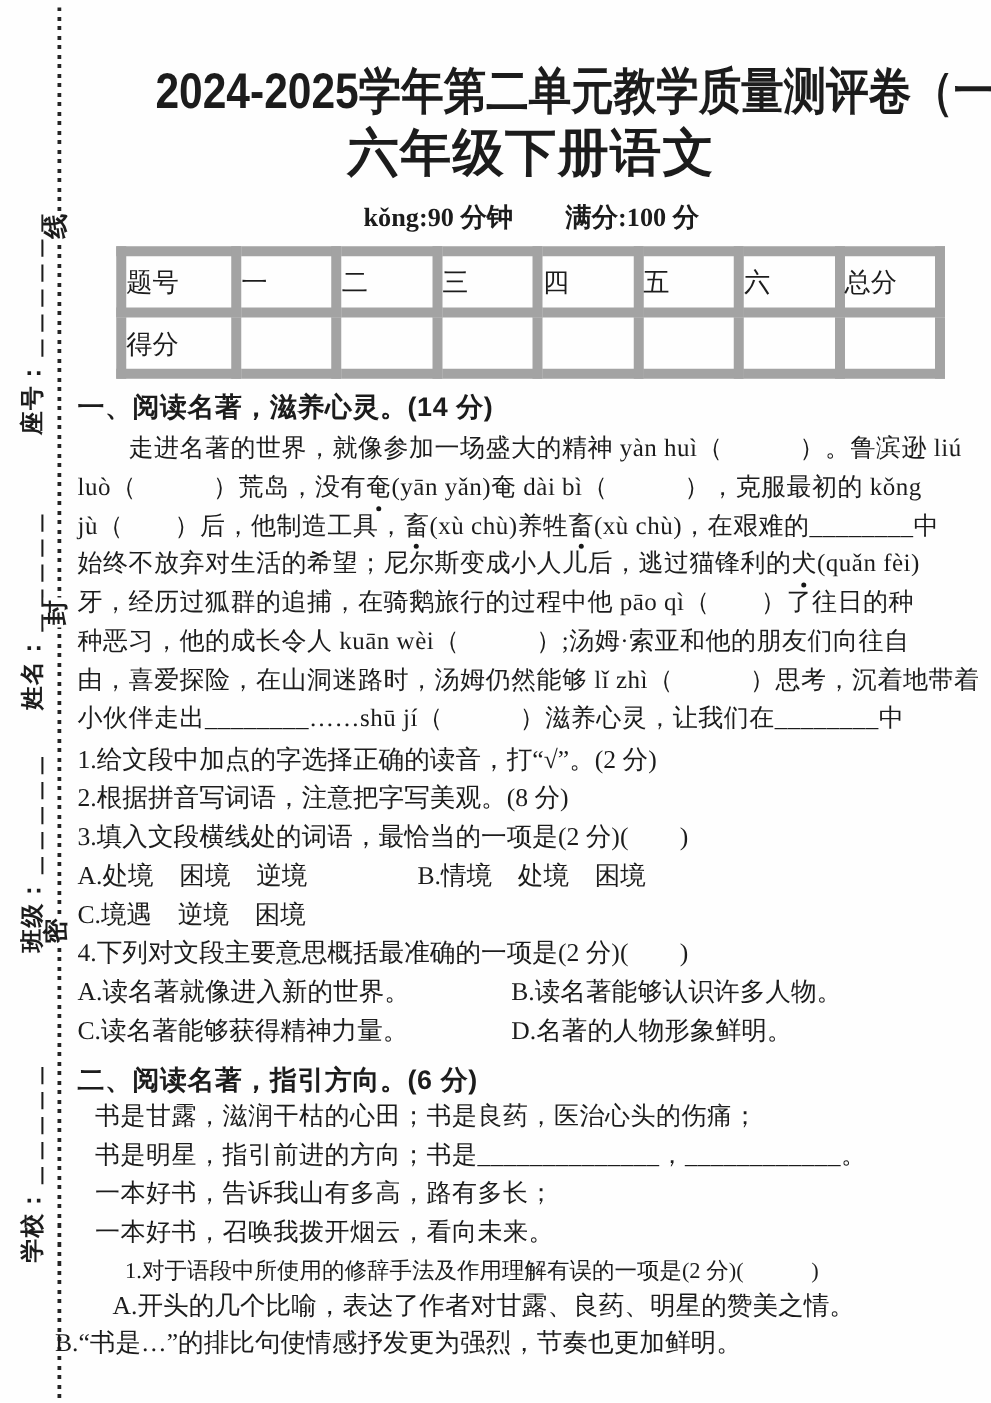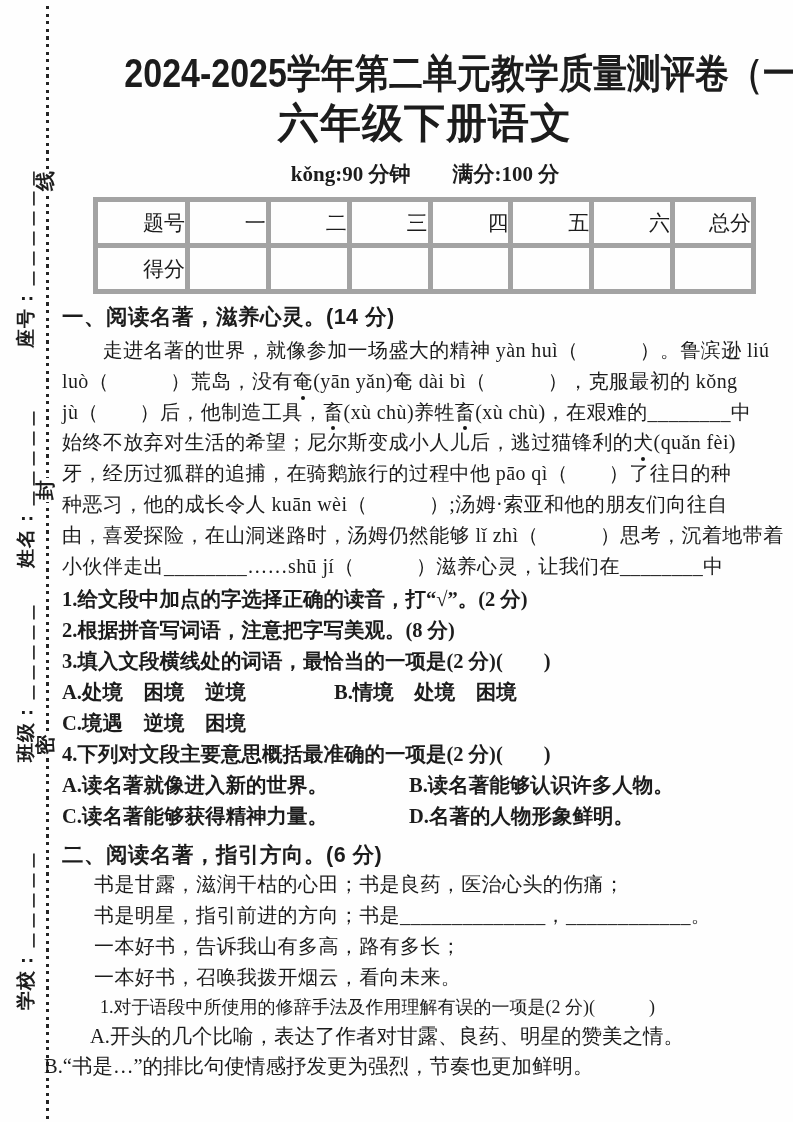--- a/index.html
+++ b/index.html
@@ -42,38 +42,38 @@
     margin:7px 0 0 0;text-align:center;
     font-family:Liberation Mono, monospace;font-weight:900;
     font-size:41px;line-height:47px;letter-spacing:1px;
   }
   .exam-info{margin-top:10px;text-align:center;font-size:21px;font-weight:bold;white-space:pre;}
 
   table.score{
     margin:9px 0 0 31px;border-collapse:collapse;table-layout:fixed;width:663px;
   }
   table.score td{
-    border:5px solid #a3a3a3;height:41px;text-align:right;vertical-align:middle;
+    border:8px solid #a3a3a3;height:41px;text-align:left;vertical-align:middle;
     font-size:21px;padding:0;white-space:pre;
   }
 
   .sec-heading{
     margin:10px 0 0 0;font-family:"Liberation Sans","DejaVu Sans",sans-serif;
     font-weight:800;font-size:21.5px;line-height:27px;letter-spacing:.5px;white-space:pre;
   }
   .passage{margin-top:4px;}
   .pline{font-size:20px;line-height:30.8px;letter-spacing:.4px;white-space:pre;}
-  .questions{margin-top:3px;font-weight:bold;}
+  .questions{margin-top:3px;}
   .qline{font-size:20.5px;line-height:30.9px;white-space:pre;}
   .optrow{display:flex;font-size:20.5px;line-height:30.9px;white-space:pre;}
   .optrow .c1{width:272px;flex:0 0 auto;}
   .optrow.wide .c1{width:347px;}
 
   .sec2{margin-top:6px;}
-  .poem .pline{margin-left:32px;line-height:31px;}
+  .poem .pline{margin-left:14px;line-height:31px;}
   .s2q{margin-left:38px;font-size:18px;line-height:29.5px;white-space:pre;}
   .s2opt-a{margin-left:28px;font-size:20.5px;line-height:29.5px;white-space:pre;}
   .s2opt-b{margin-left:-18px;font-size:20.5px;line-height:29.5px;white-space:pre;}
 
   
   .edot{position:relative;display:inline-block;}
   .edot::after{
     content:"";position:absolute;left:50%;bottom:-3px;width:4px;height:4px;
     background:#171717;border-radius:50%;transform:translateX(-50%);
   }

